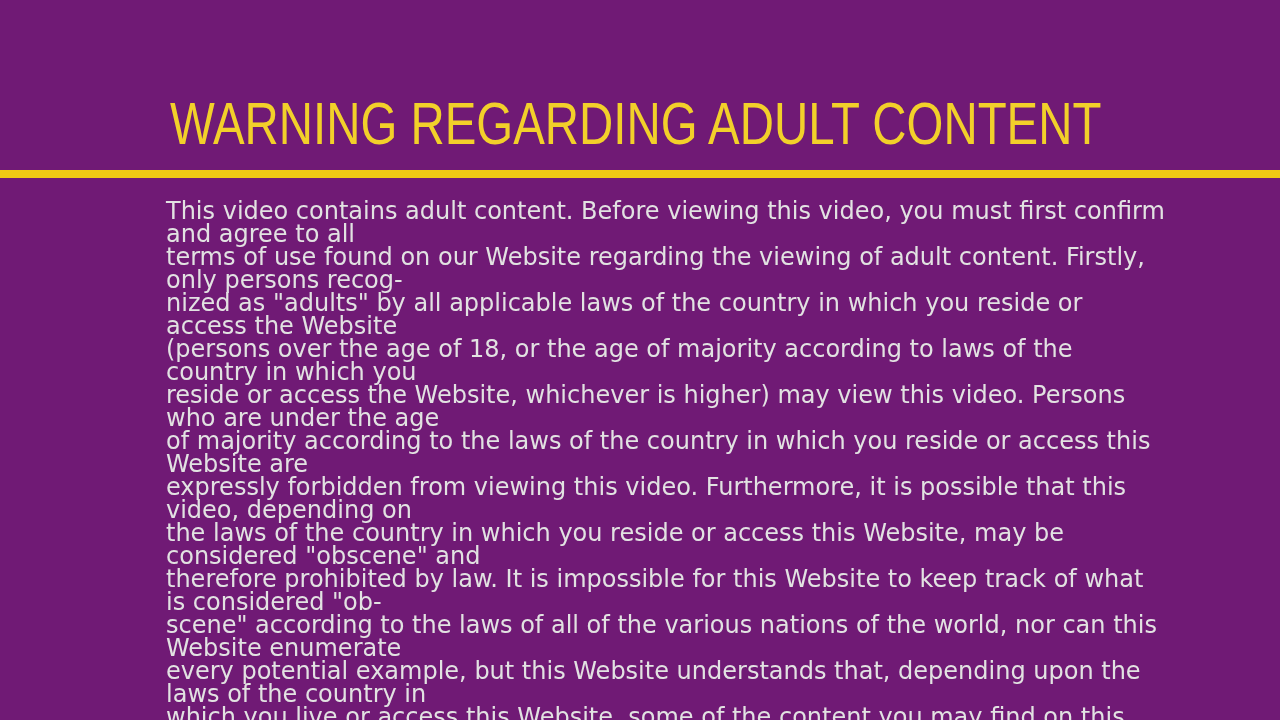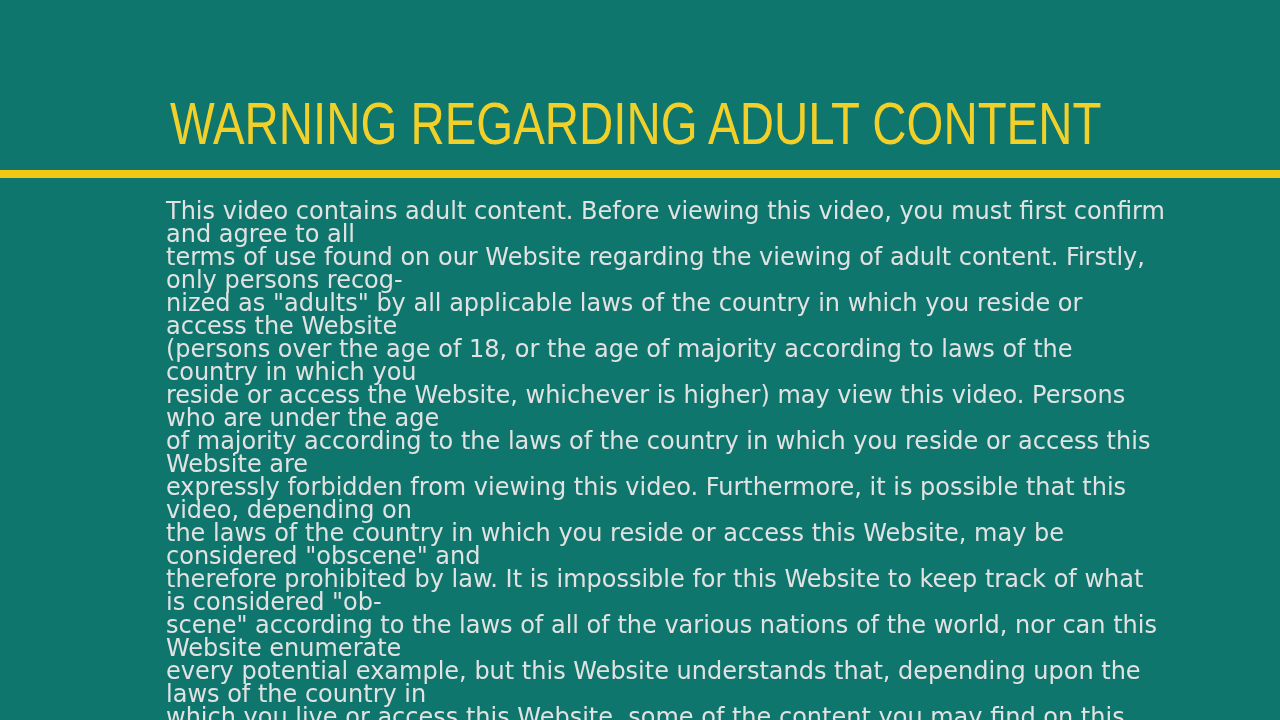--- a/index.html
+++ b/index.html
@@ -10,21 +10,21 @@
     width: 1280px;
     height: 720px;
     background: #000000;
     overflow: hidden;
     position: relative;
     font-family: "Liberation Sans", sans-serif;
   }
   .warning-screen {
     position: absolute;
     inset: 0;
-    background: #0f766e;
+    background: #701a75;
   }
   .title {
     position: absolute;
     left: 170px;
     top: 94px;
     margin: 0;
     font-size: 60px;
     font-weight: 400;
     line-height: 1;
     letter-spacing: 0px;

